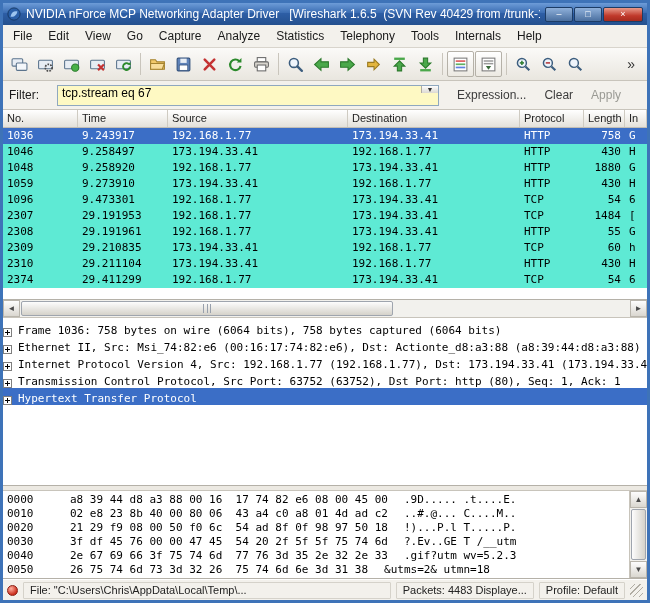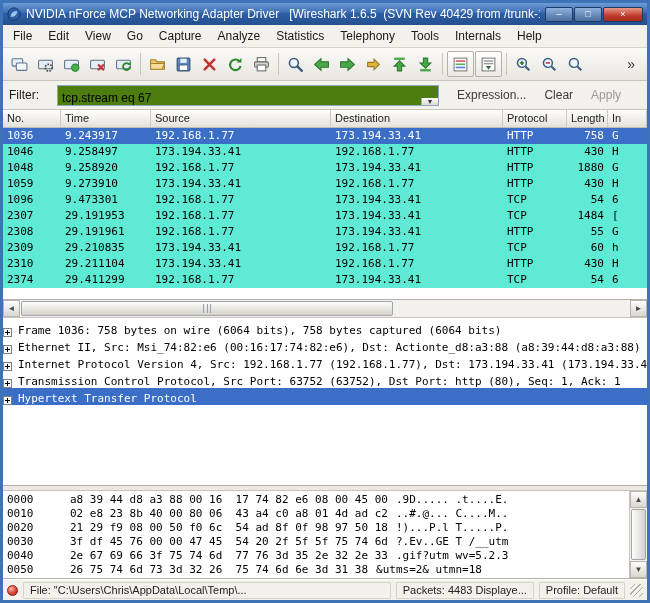--- a/index.html
+++ b/index.html
@@ -18,54 +18,54 @@
 
   .toolbar{flex:0 0 33px;display:flex;align-items:center;background:linear-gradient(#fbfaf8,#e9e6df);border-bottom:1px solid #c8c4bb;padding:0 4px;gap:1px}
   .tbtn{width:25px;height:26px;display:flex;align-items:center;justify-content:center}
   .tbtn svg{width:17px;height:17px}
   .tbtn.framed{border:1px solid #b5b1a8;border-radius:2px;background:linear-gradient(#ffffff,#ece9e2);width:27px}
   .tsep{width:1px;height:22px;background:#c9c5bc;margin:0 3px;flex:0 0 1px}
   .overflow{margin-left:auto;font-size:14px;color:#333;padding:0 8px}
 
   .filterbar{flex:0 0 29px;display:flex;align-items:center;background:#f3f1ec;border-bottom:1px solid #c8c4bb;padding:0 6px;font-size:12px;gap:18px}
   .filter-label{color:#1a1a1a}
-  .filter-input-wrap{display:flex;align-items:flex-end;height:21px;border:1px solid #8fa8bf;background:#4d7c0f;flex:0 0 382px}
+  .filter-input-wrap{display:flex;align-items:flex-start;height:21px;border:1px solid #8fa8bf;background:#fef9c3;flex:0 0 382px}
   .filter-input{flex:1;border:none;background:transparent;font:12px "Liberation Sans",sans-serif;padding:0 4px;outline:none;color:#000}
   .combo-btn{width:17px;display:flex;align-items:center;justify-content:center;font-size:7px;color:#333;background:linear-gradient(#fdfdfd,#dcd9d2);border-left:1px solid #b0aca3}
   .filter-btn{color:#3c3c3c;white-space:nowrap}
   .filter-btn.disabled{color:#9a9a94}
 
   .packet-list{flex:0 0 190px;display:flex;flex-direction:column;background:#fff;overflow:hidden;border-bottom:1px solid #b5b1a8}
   .plist-header{display:flex;flex:0 0 18px;background:linear-gradient(#ffffff,#e4e1da);border-bottom:1px solid #c2beb5;font-size:11px;color:#222}
   .hcell{padding:2px 4px;border-right:1px solid #cfcbc2;overflow:hidden;white-space:nowrap}
   .prow{display:flex;flex:0 0 16px;font:11px "DejaVu Sans Mono",monospace;background:#5eead4;color:#000}
   .prow.selected{background:#3b6ec6;color:#fff}
   .pcell{padding:1px 4px;overflow:hidden;white-space:pre}
-  .c-no{width:58px}.c-time{width:90px}.c-src{width:180px}.c-dst{width:172px}.c-proto{width:64px}.c-len{width:41px;text-align:right}.c-info{flex:1}
+  .c-no{width:75px}.c-time{width:90px}.c-src{width:180px}.c-dst{width:172px}.c-proto{width:64px}.c-len{width:41px;text-align:right}.c-info{flex:1}
 
   .hscroll{flex:0 0 17px;display:flex;align-items:center;background:#f2f1ed;border-bottom:1px solid #c8c4bb}
   .sb-btn{width:17px;height:17px;font-size:8px;color:#4a4a4a;display:flex;align-items:center;justify-content:center;background:linear-gradient(#fdfdfd,#dad7d0);border:1px solid #b9b5ac}
   .hthumb{height:15px;width:372px;margin:0 1px;background:linear-gradient(#fdfdfd,#d5d2ca);border:1px solid #9fa5ae;border-radius:2px;display:flex;align-items:center;justify-content:center}
   .grip{width:8px;height:9px;border-left:1px solid #98a0ac;border-right:1px solid #98a0ac;background:linear-gradient(90deg,transparent 3px,#98a0ac 3px,#98a0ac 4px,transparent 4px)}
   .hspacer{flex:1}
 
   .details{flex:1 1 auto;background:#fff;overflow:hidden;border-bottom:1px solid #b5b1a8;padding-top:2px}
   .drow{display:flex;align-items:flex-end;height:17px;font:11px "DejaVu Sans Mono",monospace;color:#000;white-space:pre;overflow:hidden}
   .expander{width:9px;height:9px;flex:0 0 9px;border:1px solid #7f7f7f;background:#fff;margin-right:6px;position:relative}
   .expander::before{content:"";position:absolute;left:1px;right:1px;top:3px;height:1px;background:#000}
   .expander::after{content:"";position:absolute;top:1px;bottom:1px;left:3px;width:1px;background:#000}
   .drow.selected{background:#3b6ec6;color:#fff}
 
   .splitter{flex:0 0 5px;background:#ece9e2;border-bottom:1px solid #c8c4bb}
 
   .hexpane{flex:0 0 88px;background:#fff;display:flex;overflow:hidden;border-bottom:1px solid #b5b1a8}
   .hex-lines{flex:1;padding:2px 4px;overflow:hidden}
   .hex-line{display:flex;height:14px;font:11px "DejaVu Sans Mono",monospace;white-space:pre;color:#000}
   .hx-off{width:34px;margin-right:29px}
-  .hx-hex{margin-right:8px}
+  .hx-hex{margin-right:16px}
   .vscroll{flex:0 0 17px;display:flex;flex-direction:column;background:#f2f1ed;border-left:1px solid #c8c4bb}
   .vthumb{flex:1;margin:1px 1px;background:linear-gradient(90deg,#fdfdfd,#d5d2ca);border:1px solid #9fa5ae;border-radius:2px}
 
   .statusbar{flex:0 0 21px;display:flex;align-items:center;background:#f3f1ec;border-top:1px solid #ffffff;font-size:11px;color:#222;padding:0 4px;gap:5px}
   .expert-dot{width:11px;height:11px;flex:0 0 11px;border-radius:50%;background:radial-gradient(circle at 35% 30%,#ffb0a0,#cc2f1f 70%);border:1px solid #8a1f14}
   .sb-sec{height:17px;display:flex;align-items:center;padding:0 6px;border:1px solid #d5d2ca;border-radius:1px;white-space:nowrap;overflow:hidden}
   .sb-file{flex:1 1 auto;min-width:0}
   .resize-grip{width:13px;height:13px;flex:0 0 13px;background:repeating-linear-gradient(135deg,transparent 0 3px,#b0aca3 3px 4px)}
 </style>
 </head>

